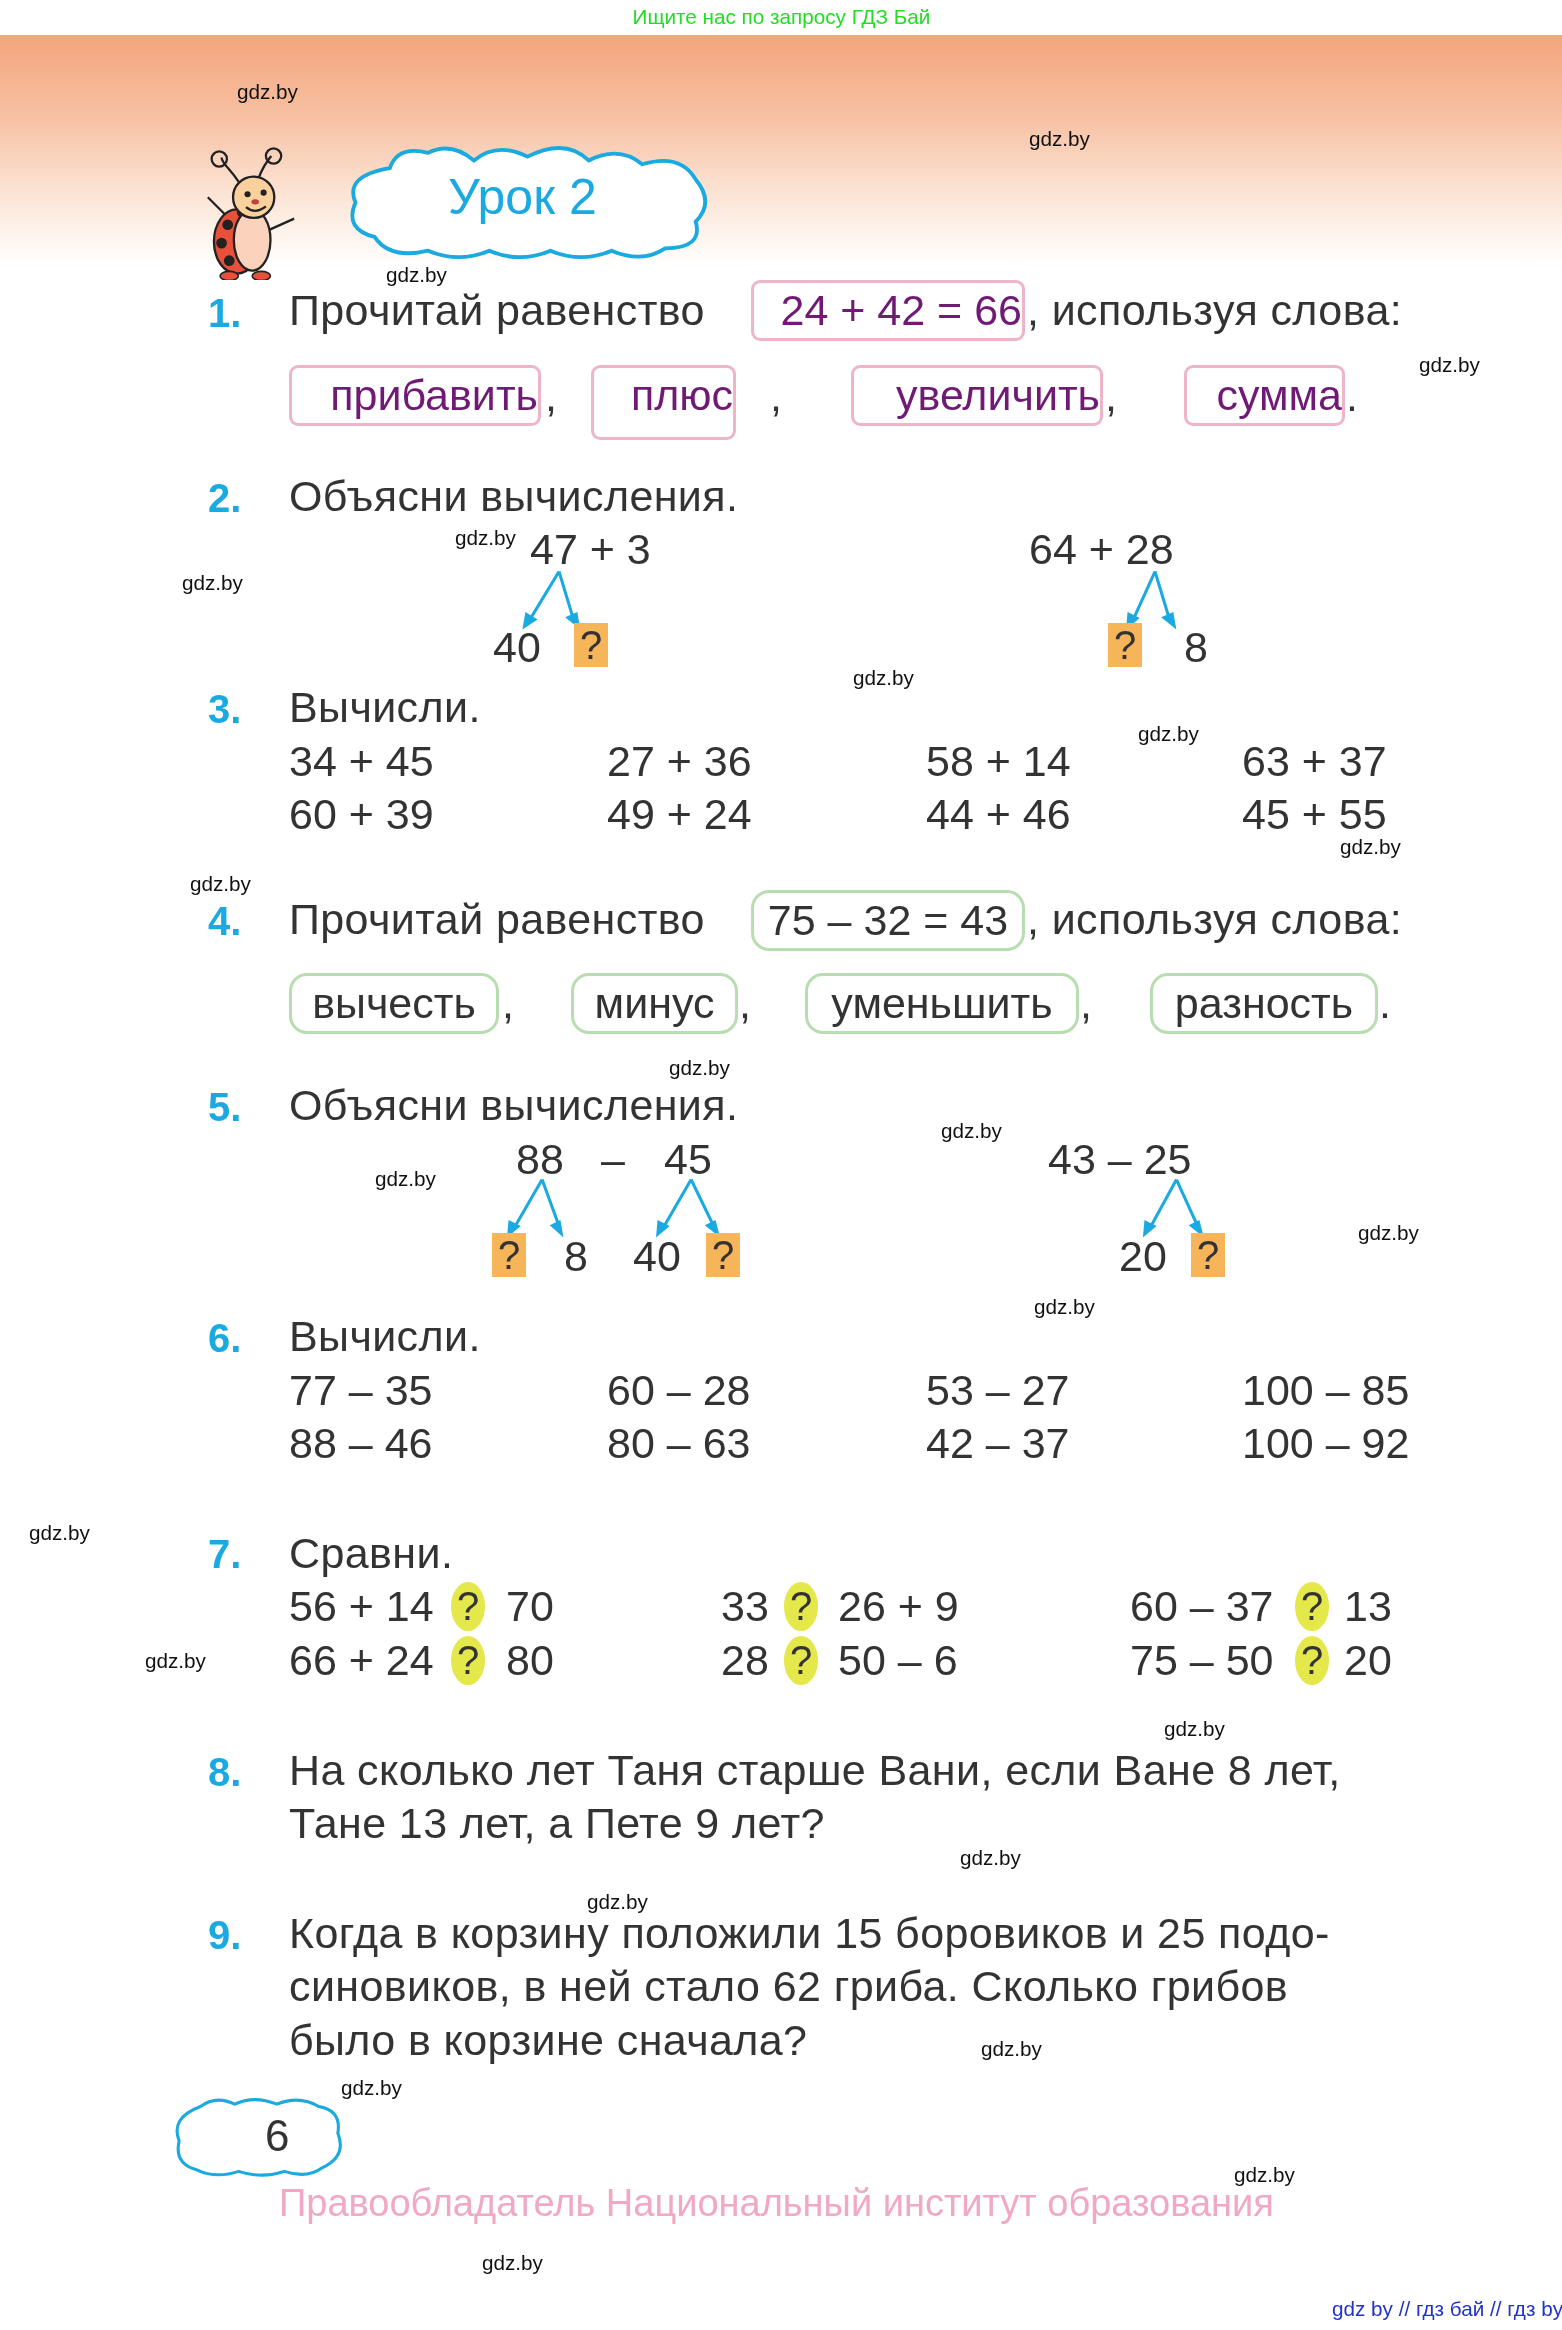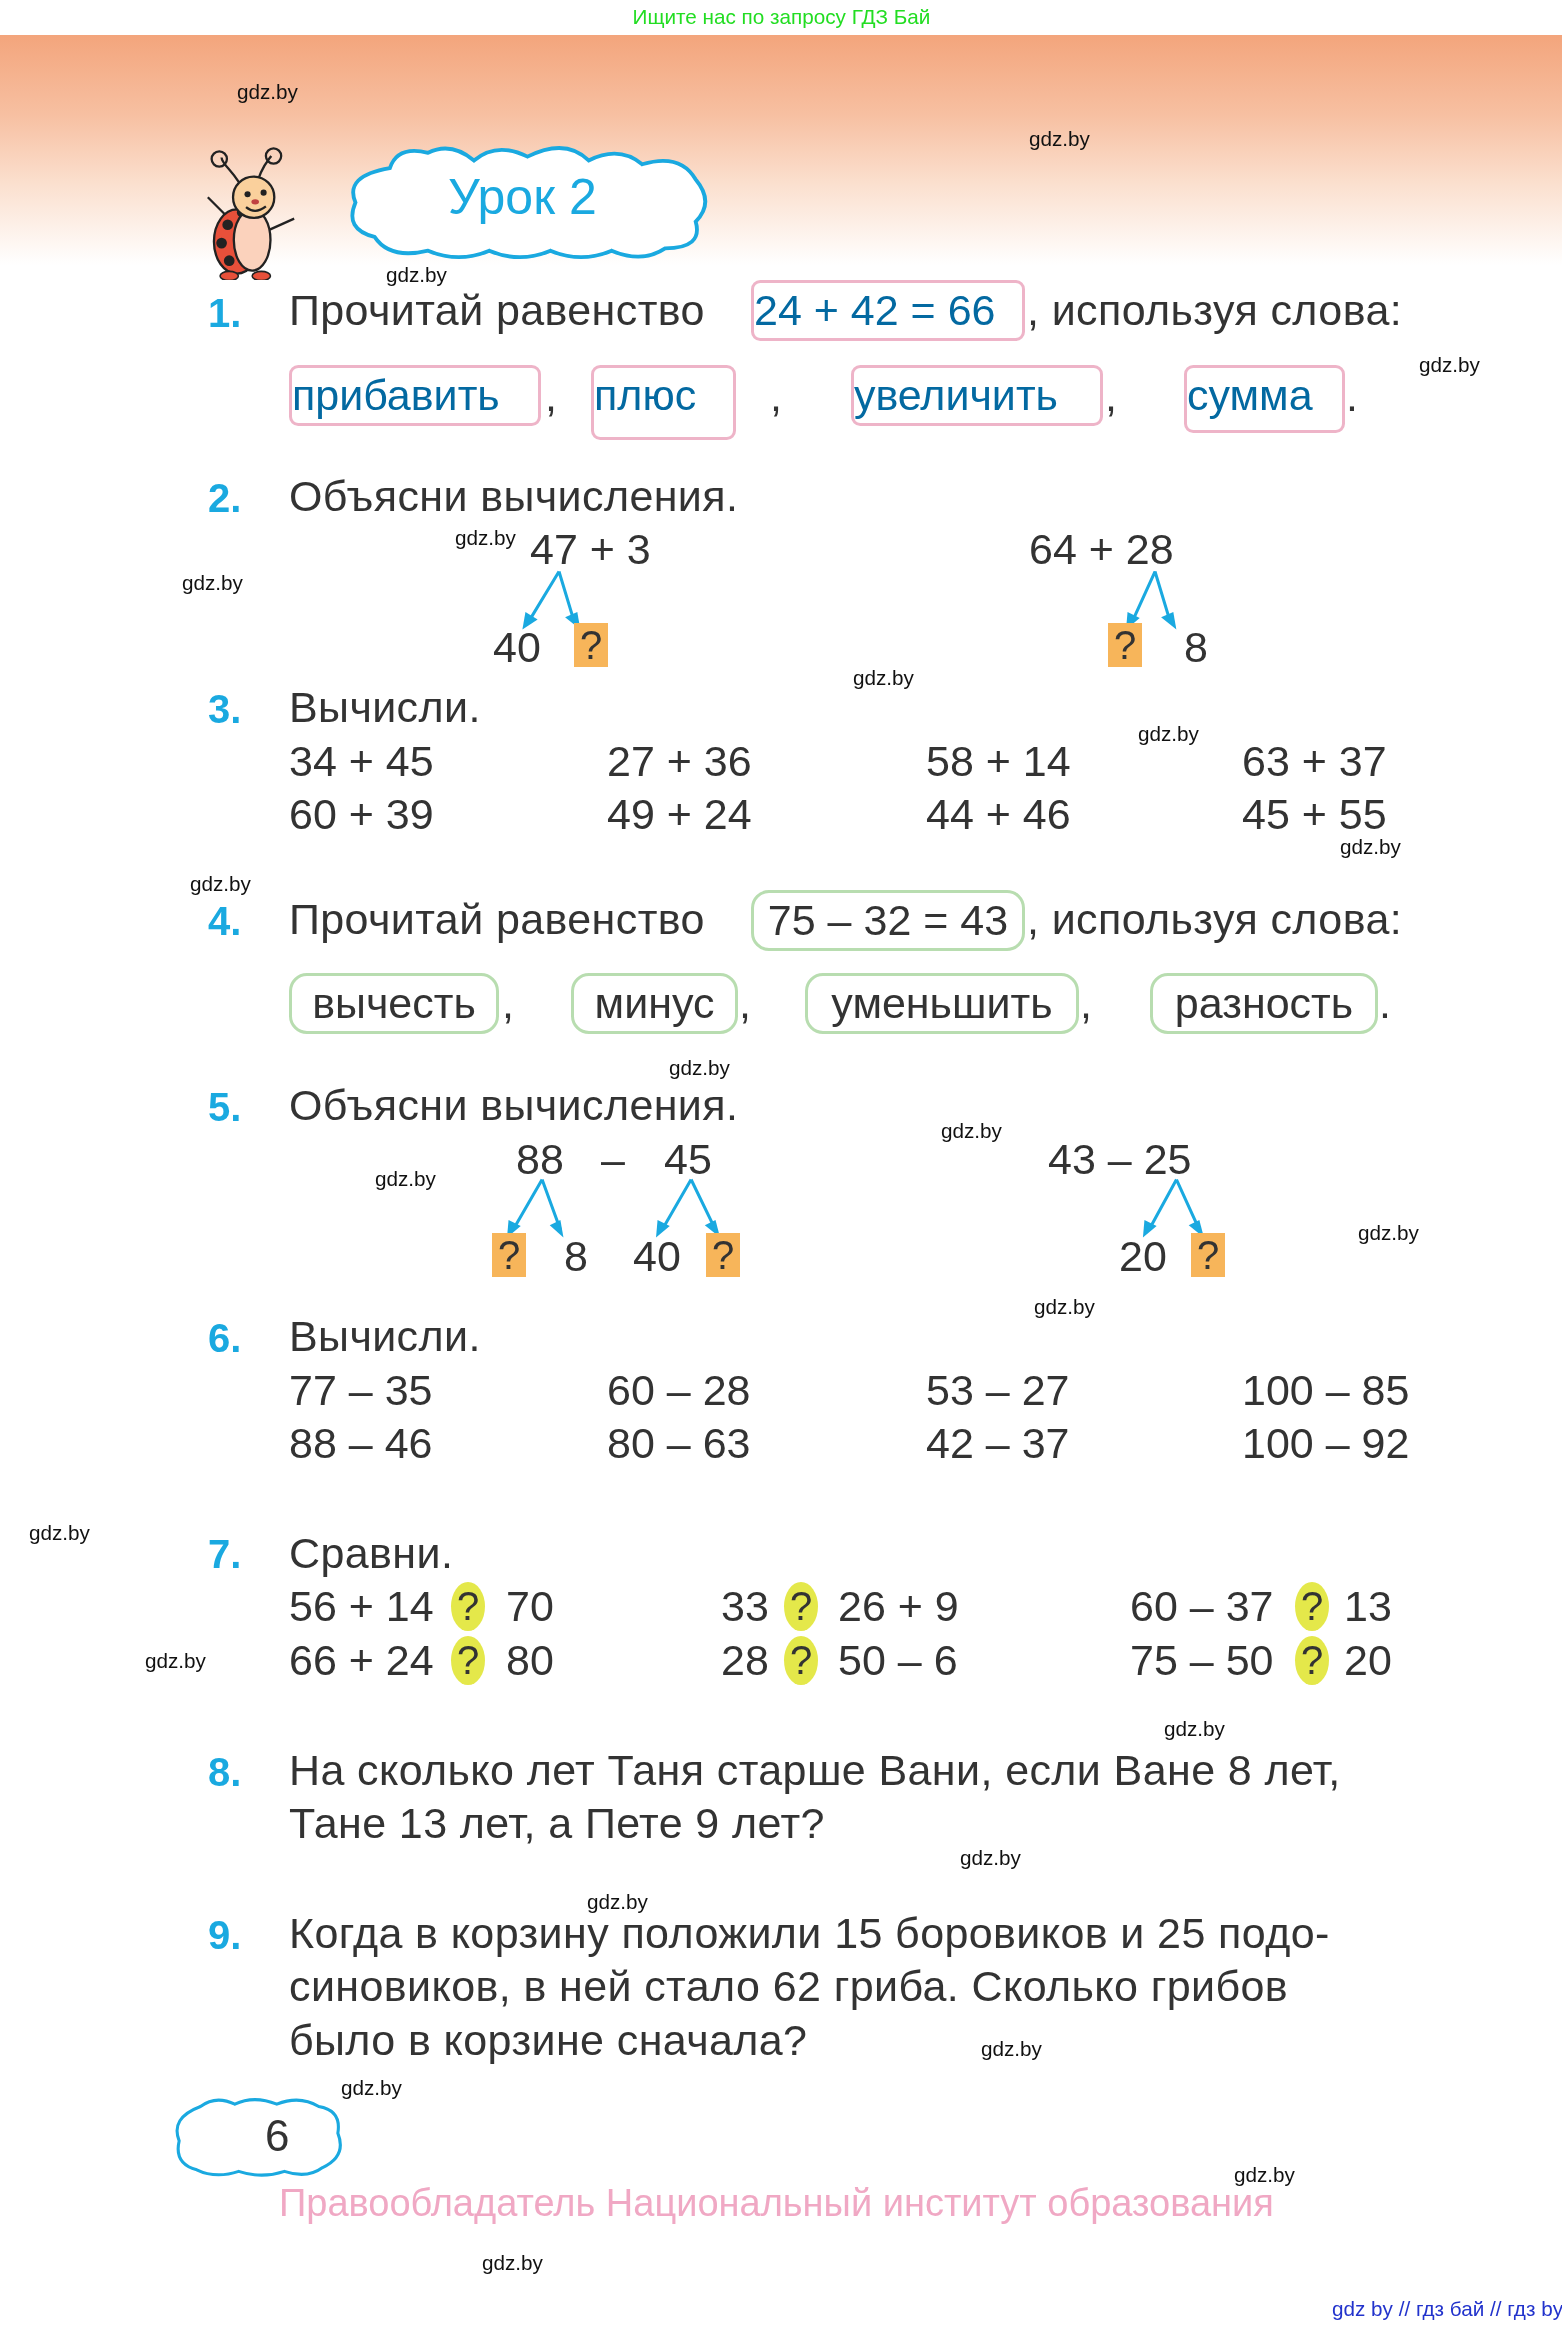--- a/index.html
+++ b/index.html
@@ -19,21 +19,21 @@
     background: linear-gradient(to bottom, #f3a57c 0%, #f7c0a2 35%, #fbe0cf 65%, #ffffff 100%);
   }
   .wm { position: absolute; font-size: 20.7px; color: #111; font-family: "Liberation Sans", sans-serif; }
   .abs { position: absolute; }
   .num { position: absolute; color: #1aa9e0; font-weight: bold; font-size: 40px; }
   .txt { position: absolute; font-size: 43px; color: #333; white-space: nowrap; letter-spacing: 0.4px; }
   .expr { position: absolute; font-size: 43px; color: #333; white-space: nowrap; }
   .box-pink {
     position: absolute; border: 3.1px solid #eeb4c8; border-radius: 9.2px;
     background: #fff; box-sizing: border-box;
-    font-size: 43px; color: #0369a1; text-align: left; white-space: nowrap;
+    font-size: 43px; color: #701a75; text-align: right; white-space: nowrap;
   }
   .box-green {
     position: absolute; border: 3.1px solid #b8ddb0; border-radius: 18px;
     background: #fff; box-sizing: border-box;
     font-size: 43px; color: #333; text-align: center; white-space: nowrap;
   }
   .qbox {
     position: absolute; background: #f7b55a; width: 34px; height: 44px;
     font-size: 40px; line-height: 44px; text-align: center; color: #333;
   }
@@ -108,21 +108,21 @@
 <div class="txt" style="left:289px;top:286px">Прочитай равенство</div>
 <div class="box-pink" style="left:751px;top:280px;width:274px;height:61px;line-height:55px">24 + 42 = 66</div>
 <div class="txt" style="left:1027px;top:286px">, используя слова:</div>
 
 <div class="box-pink" style="left:289px;top:365px;width:252px;height:61px;line-height:55px">прибавить</div>
 <div class="txt" style="left:545px;top:372px">,</div>
 <div class="box-pink" style="left:591px;top:365px;width:145px;height:75px;line-height:55px">плюс</div>
 <div class="txt" style="left:770px;top:372px">,</div>
 <div class="box-pink" style="left:851px;top:365px;width:252px;height:61px;line-height:55px">увеличить</div>
 <div class="txt" style="left:1105px;top:372px">,</div>
-<div class="box-pink" style="left:1184px;top:365px;width:161px;height:68px;line-height:55px">сумма</div>
+<div class="box-pink" style="left:1184px;top:365px;width:161px;height:61px;line-height:55px">сумма</div>
 <div class="txt" style="left:1346px;top:372px">.</div>
 
 <div class="num" style="left:208px;top:476px">2.</div>
 <div class="txt" style="left:289px;top:472px">Объясни вычисления.</div>
 <div class="expr" style="left:530px;top:525px">47 + 3</div>
 <svg class="abs" style="left:513px;top:570px" width="92" height="61" viewBox="0 0 120 80">
   <path d="M60 2 L20 68 M60 2 L80 68" stroke="#1aa9e0" stroke-width="4" fill="none"></path>
   <path d="M12 78 L16 55 L32 65 Z" fill="#1aa9e0"></path>
     <path d="M88 78 L68 62 L84 55 Z" fill="#1aa9e0"></path>
 </svg>

